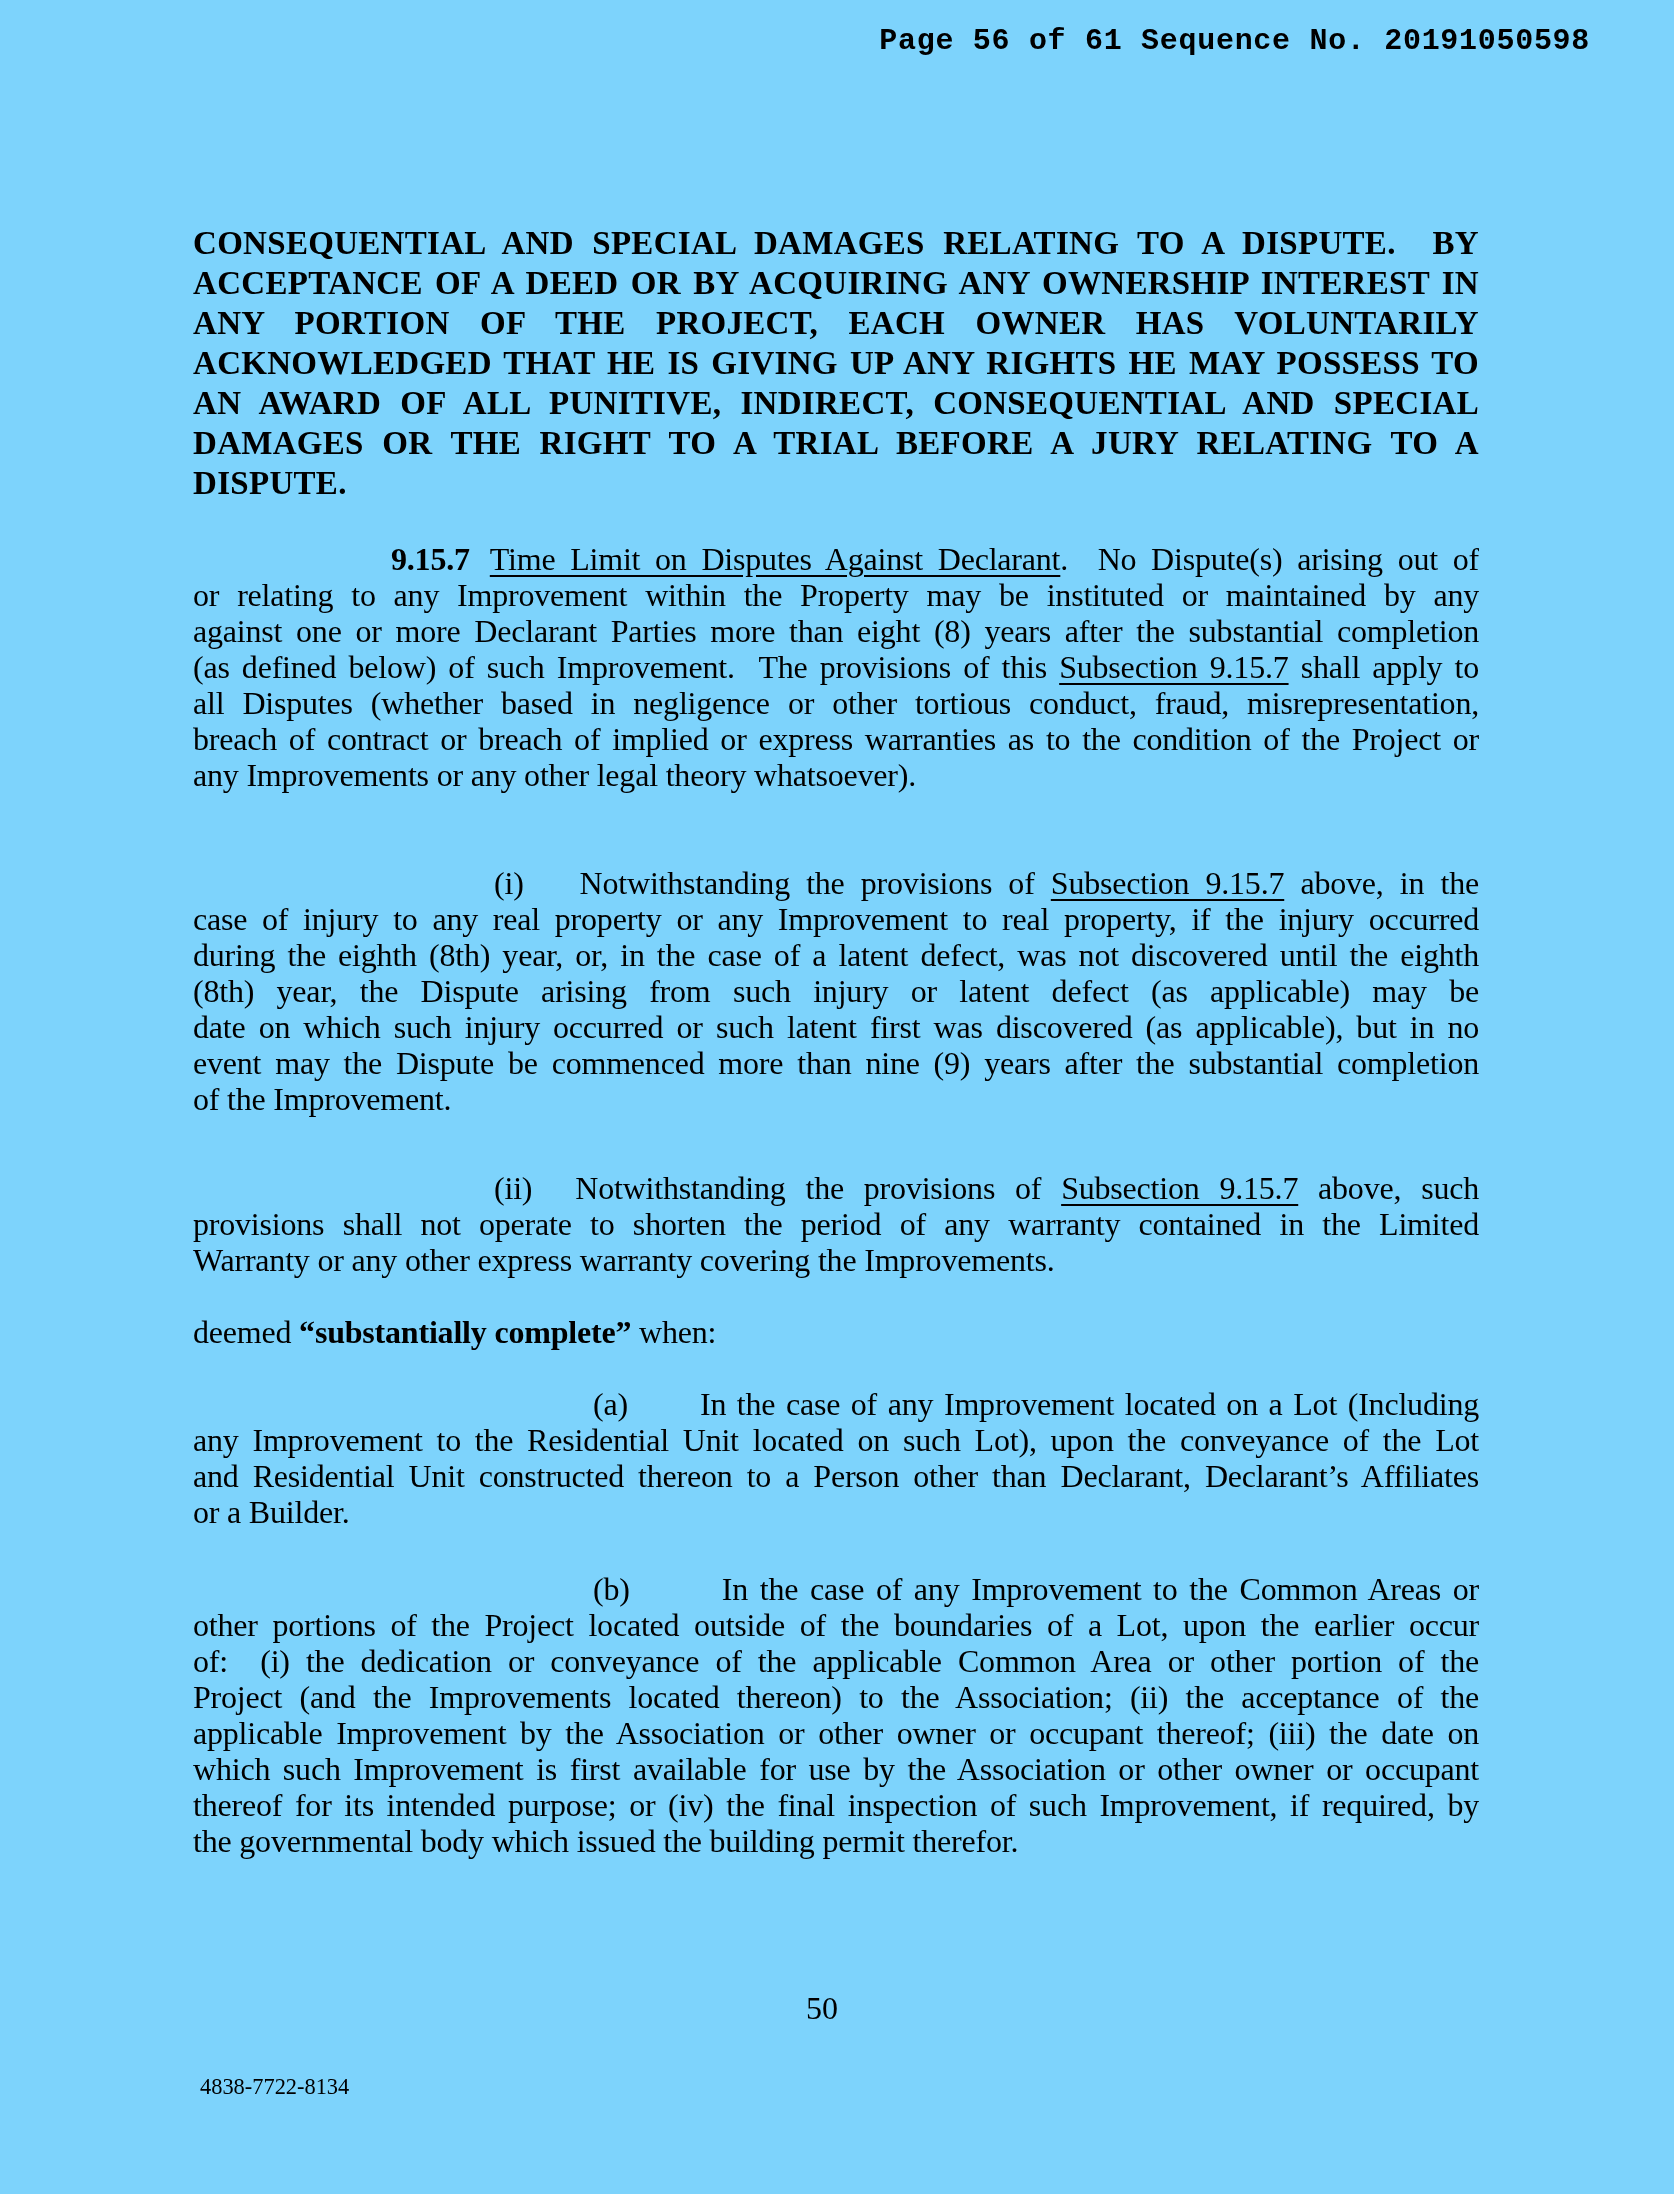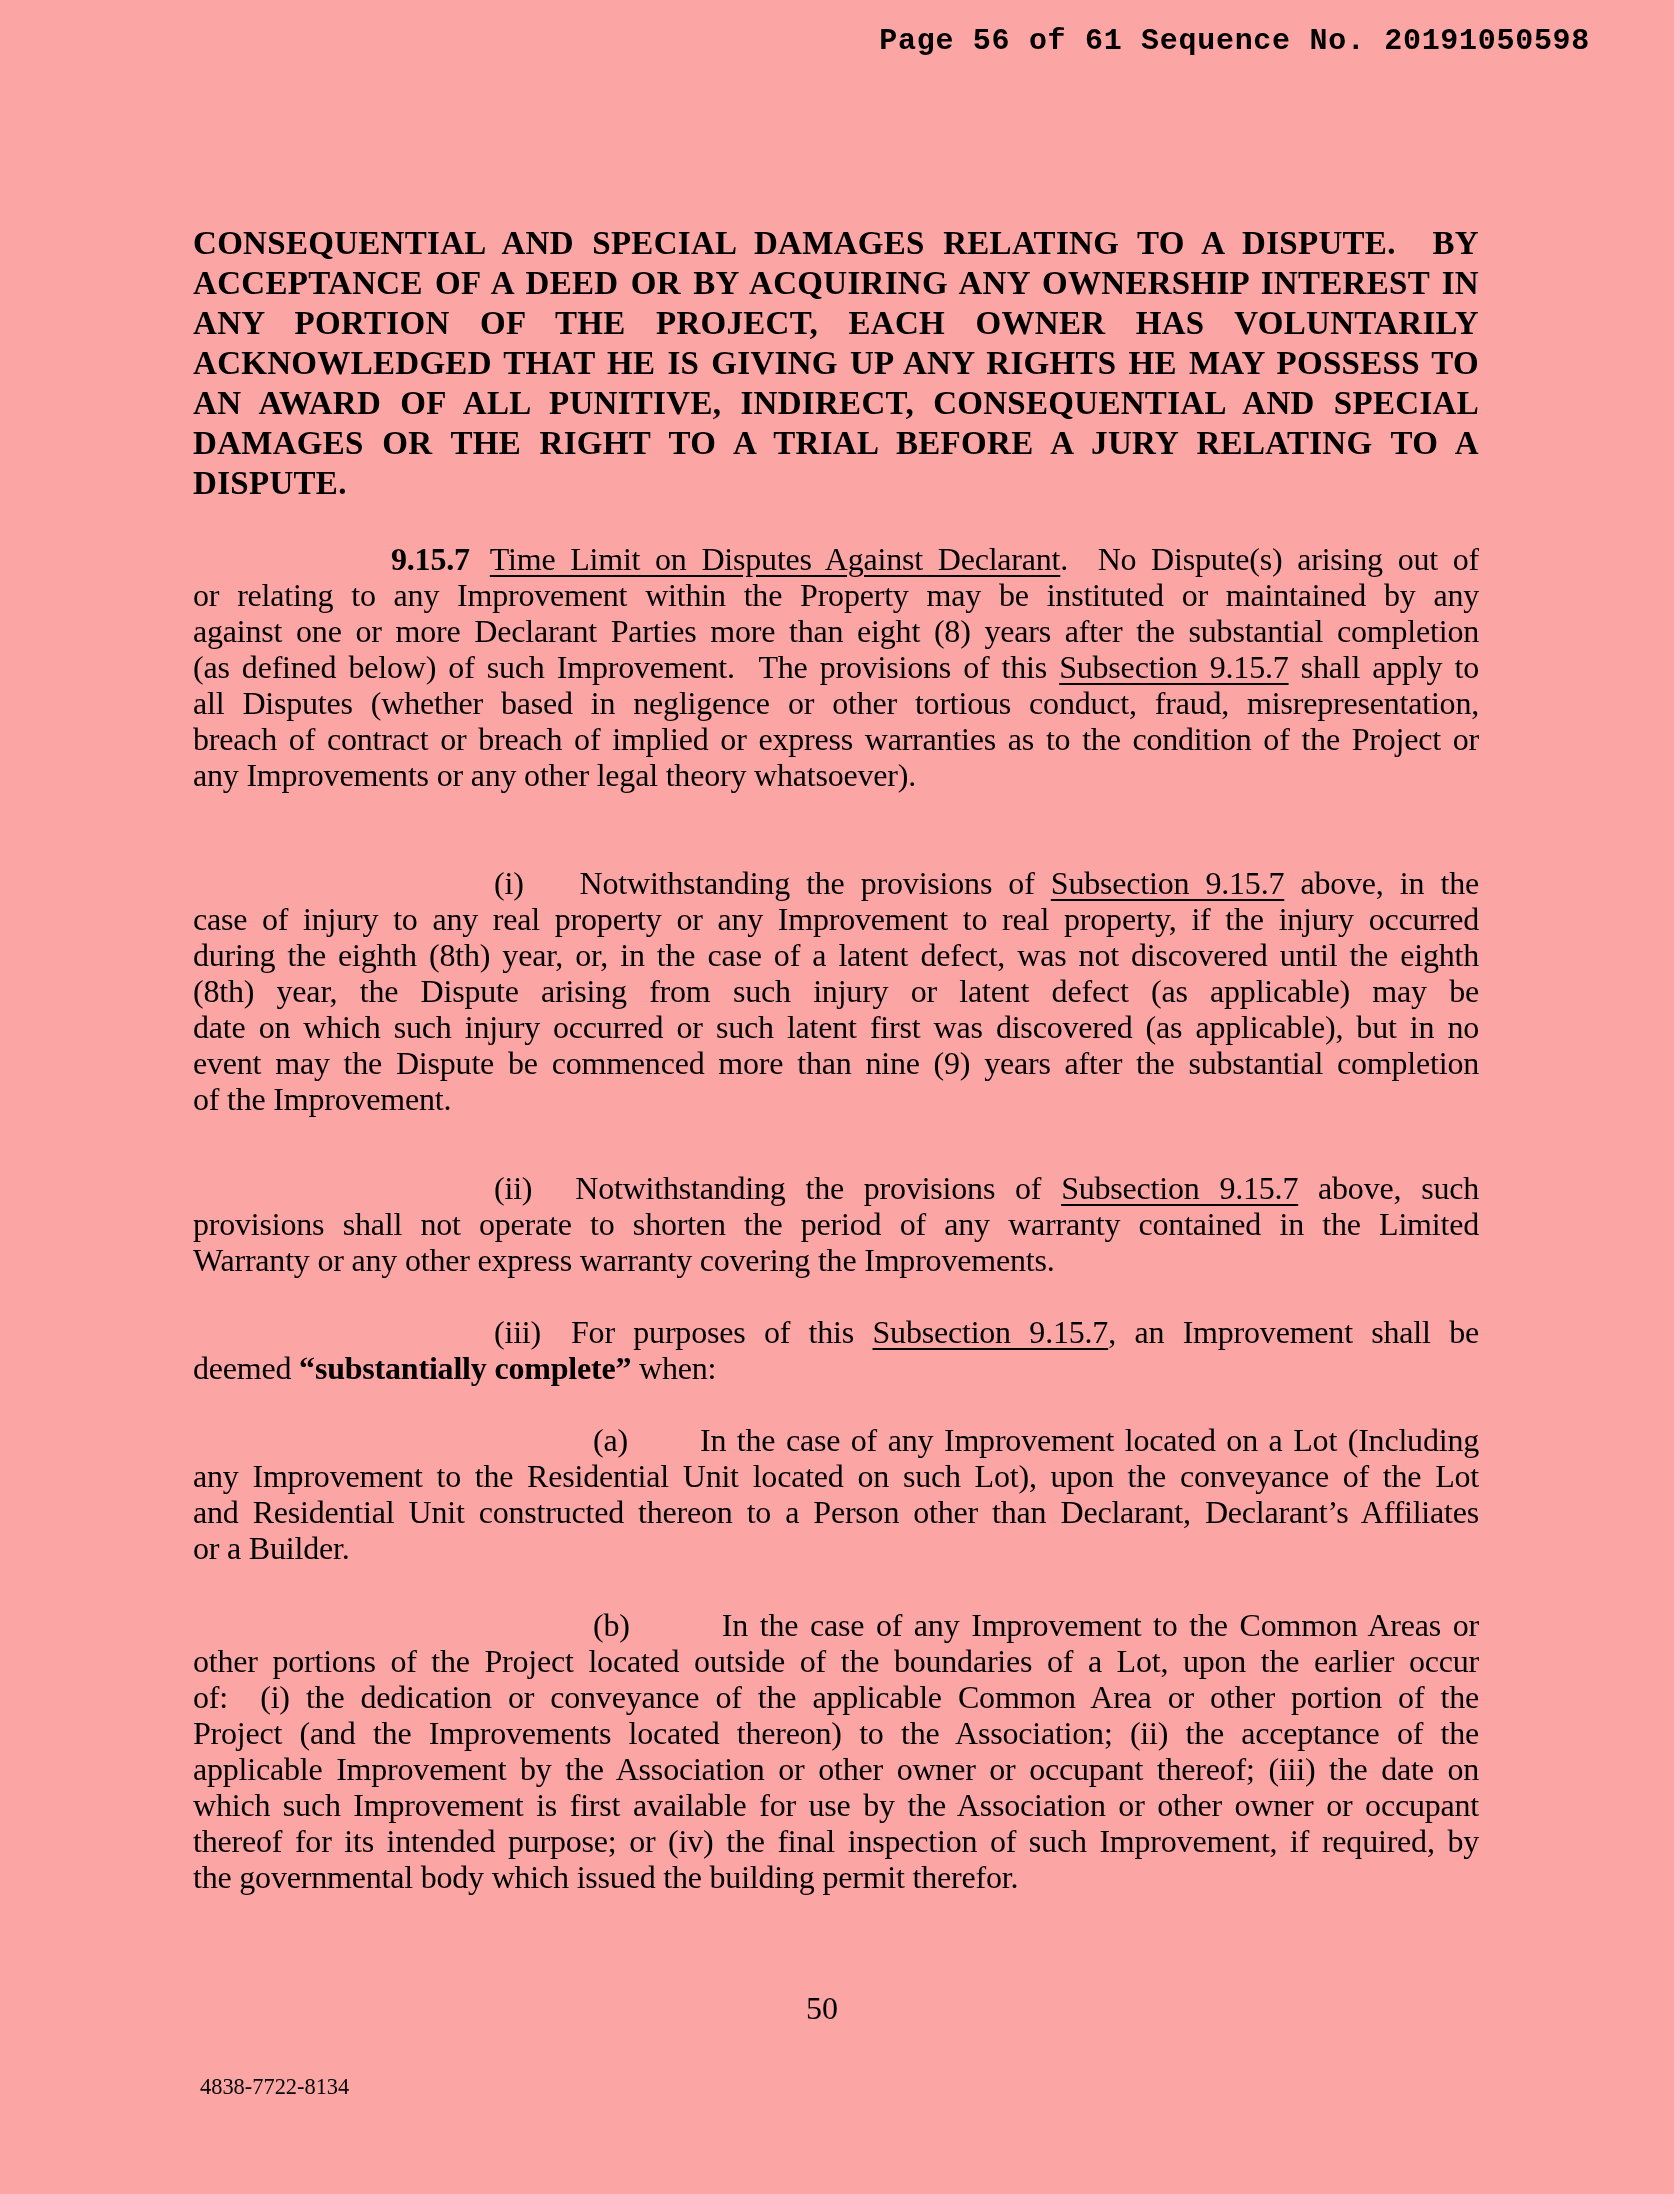--- a/index.html
+++ b/index.html
@@ -1,20 +1,20 @@
 <!DOCTYPE html>
 <html style="font-size:10.5px"><head>
 <meta charset="utf-8">
 <style>
   html, body { margin: 0; padding: 0; background: #ffffff; }
   .page {
     position: relative;
     width: 1674px;
     height: 2194px;
-    background: #fca5a5;
+    background: #7dd3fc;
     color: #000000;
     font-family: "Liberation Serif", serif;
     overflow: hidden;
   }
   .header-line {
     position: absolute;
     top: 24px;
     right: 84px;
     font-family: "Liberation Mono", monospace;
     font-weight: bold;
@@ -120,21 +120,20 @@
         <div class="line"><span class="seg">date on which such injury occurred or such latent first was discovered (as applicable), but in no</span></div>
         <div class="line"><span class="seg">event may the Dispute be commenced more than nine (9) years after the substantial completion</span></div>
         <div class="line lastline"><span class="seg">of the Improvement.</span></div>
       </div>
       <div class="para itemii">
         <div class="line firstline"><span class="seg">(ii)</span><span class="tab" style="width: 43px;"></span><span class="seg">Notwithstanding the provisions of </span><span class="seg u">Subsection 9.15.7</span><span class="seg"> above, such</span></div>
         <div class="line"><span class="seg">provisions shall not operate to shorten the period of any warranty contained in the Limited</span></div>
         <div class="line lastline"><span class="seg">Warranty or any other express warranty covering the Improvements.</span></div>
       </div>
       <div class="para itemiii">
-        <div class="line firstline"><span class="seg">(iii)</span><span class="tab" style="width: 30px;"></span><span class="seg">For purposes of this </span><span class="seg u">Subsection 9.15.7</span><span class="seg">, an Improvement shall be</span></div>
         <div class="line lastline"><span class="seg">deemed </span><span class="seg b">“substantially complete”</span><span class="seg"> when:</span></div>
       </div>
       <div class="para itema">
         <div class="line firstline"><span class="seg">(a)</span><span class="tab" style="width: 72px;"></span><span class="seg">In the case of any Improvement located on a Lot (Including</span></div>
         <div class="line"><span class="seg">any Improvement to the Residential Unit located on such Lot), upon the conveyance of the Lot</span></div>
         <div class="line"><span class="seg">and Residential Unit constructed thereon to a Person other than Declarant, Declarant’s Affiliates</span></div>
         <div class="line lastline"><span class="seg">or a Builder.</span></div>
       </div>
       <div class="para itemb">
         <div class="line firstline"><span class="seg">(b)</span><span class="tab" style="width: 92px;"></span><span class="seg">In the case of any Improvement to the Common Areas or</span></div>

